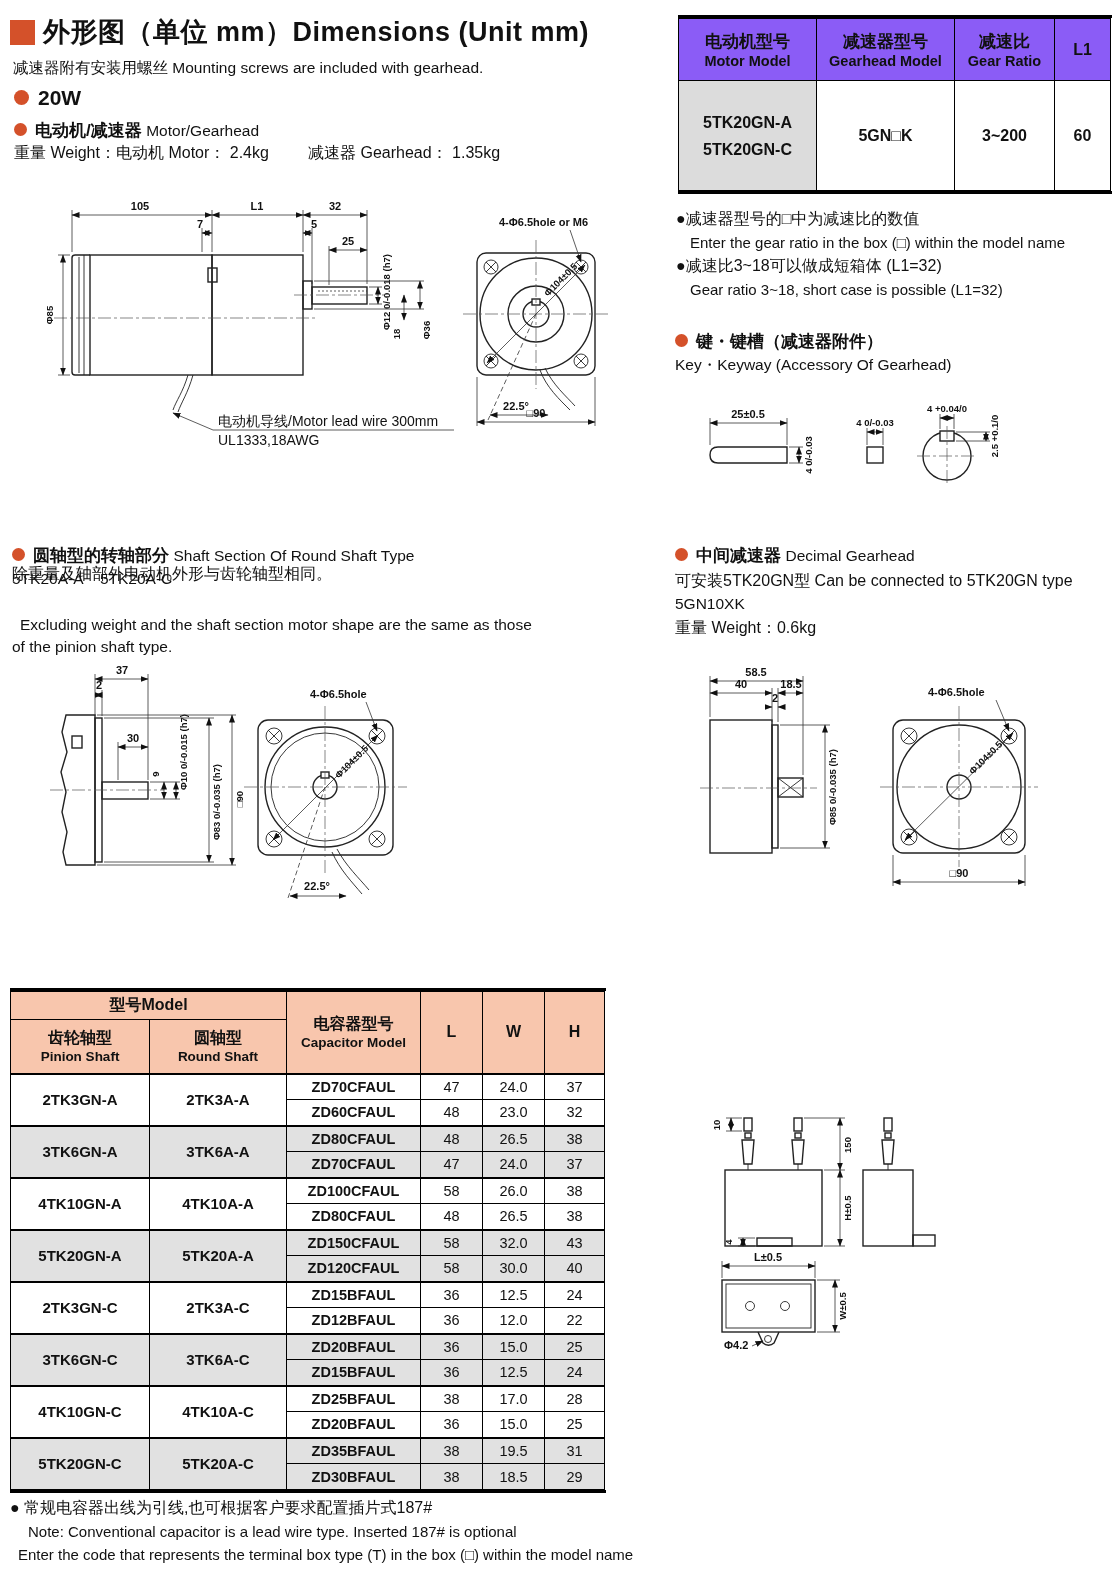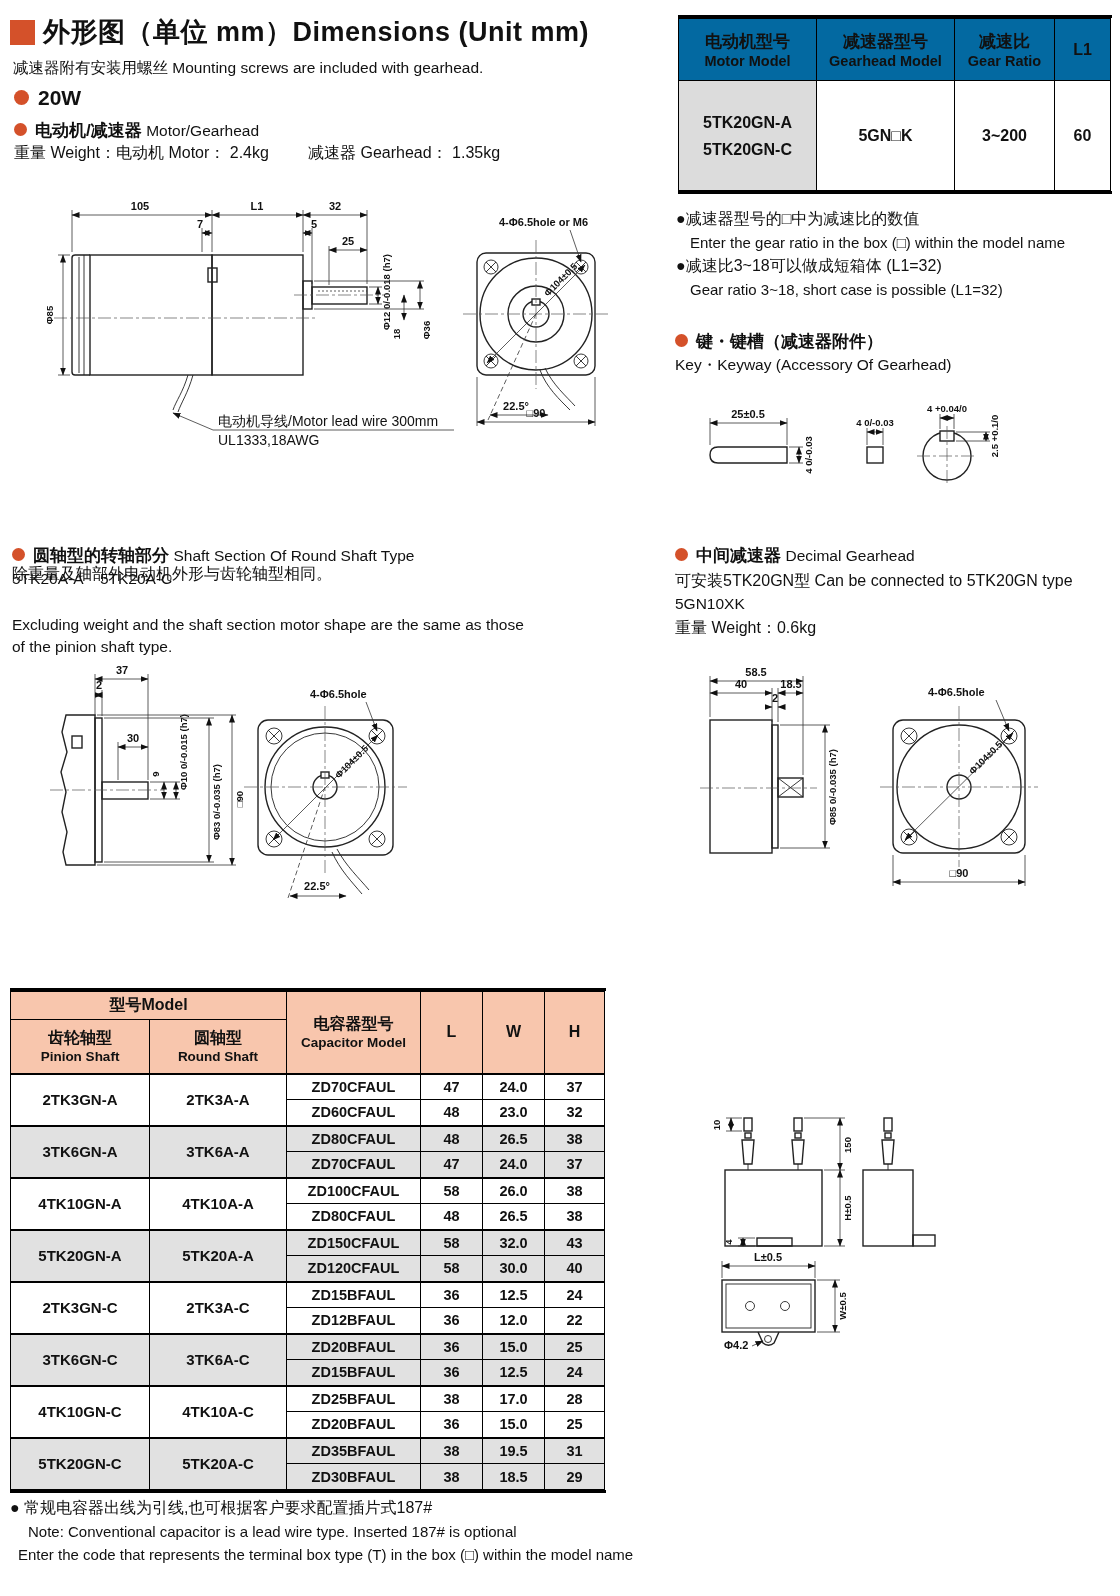--- a/index.html
+++ b/index.html
@@ -12,37 +12,37 @@
   .dot.sm { width:13px; height:13px; margin-right:8px; }
   .h1 { font-size:27px; font-weight:bold; letter-spacing:0.5px; white-space:nowrap; }
   .h2zh { font-size:17px; font-weight:bold; }
   .txt { font-size:15.5px; }
   .txt-zh { font-size:16px; }
   .pre { white-space:pre; }
   
   .twrap { border-top:3px solid #000; border-bottom:3px solid #000; }
   table { border-collapse:collapse; table-layout:fixed; }
   .mtable td, .mtable th { border:1px solid #000; text-align:center; vertical-align:middle; }
-  .mtable thead th { background:#0369a1; height:62px; }
+  .mtable thead th { background:#8b5cf6; height:62px; }
   .mtable .zh { font-size:17px; font-weight:bold; }
   .mtable .en { font-size:14.5px; font-weight:bold; }
   .mtable tbody td { height:110px; font-size:16px; font-weight:bold; }
   .mtable .model-cell { background:#dcdcdc; }
   .mtable .model-cell div { line-height:27px; }
   
   .ctable td, .ctable th { border:1px solid #000; text-align:center; vertical-align:middle; }
   .ctable thead th { background:#f8c6ad; }
   .ctable .zh { font-size:16px; font-weight:bold; }
   .ctable .en { font-size:13.5px; font-weight:bold; }
   .ctable tbody tr { height:26px; }
   .ctable tbody tr.shaded td { background:#e1e1e1; }
   .ctable tbody tr.group-start td { border-top:2px solid #000; }
   .ctable .model-cell { font-size:15px; font-weight:bold; }
   .ctable .cap-cell { font-size:14.5px; font-weight:bold; }
-  .ctable .num-cell { font-size:14.5px; font-weight:bold; }
+  .ctable .num-cell { font-size:14.5px; font-weight:normal; }
   
   .note-zh { font-size:16px; line-height:24px; white-space:nowrap; }
   .note-en { font-size:15px; line-height:23px; padding-left:14px; white-space:nowrap; }
   
   svg { overflow:visible; }
   .ol { stroke:#222; stroke-width:1.4; fill:none; }
   .olf { stroke:#222; stroke-width:1.4; fill:#fff; }
   .tl { stroke:#222; stroke-width:0.9; fill:none; }
   .dl { stroke:#333; stroke-width:0.8; fill:none; }
   .cl { stroke:#555; stroke-width:0.7; fill:none; stroke-dasharray:13 3 3 3; }
@@ -254,21 +254,21 @@
     <line class="dl" x1="455" y1="240" x2="573" y2="240" marker-start="url(#arr)" marker-end="url(#arr)"></line>
     <text class="dt" x="514" y="235" text-anchor="middle">□90</text>
   </svg>
 
   <div class="abs" style="left:12px; top:544px;">
     <span class="dot sm"></span><span class="h2zh">圆轴型的转轴部分</span>
     <span class="txt">Shaft Section Of Round Shaft Type</span>
   </div>
   <div class="abs txt pre" style="left:12px; top:570px;">5TK20A-A    5TK20A-C</div>
   <div class="abs txt-zh" style="left:12px; top:564px;">除重量及轴部外电动机外形与齿轮轴型相同。</div>
-  <div class="abs txt" style="left:12px; top:616px;">Excluding weight and the shaft section motor shape are the same as those</div>
+  <div class="abs txt" style="left:20px; top:616px;">Excluding weight and the shaft section motor shape are the same as those</div>
   <div class="abs txt" style="left:12px; top:638px;">of the pinion shaft type.</div>
 
   <svg class="abs" style="left:22px; top:652px;" width="640" height="258">
     <path class="ol" d="M73,63 H44 L40,80 L45,100 L39,120 L44,140 L40,160 L45,180 L41,200 L44,213 H73 Z"></path>
     <rect class="ol" x="50" y="84" width="10" height="12"></rect>
     <rect class="ol" x="73" y="66" width="7" height="144"></rect>
     <rect class="ol" x="80" y="130" width="46" height="17"></rect>
     <line class="cl" x1="28" y1="138" x2="142" y2="138"></line>
     <line class="dl" x1="73" y1="64" x2="73" y2="22"></line>
     <line class="dl" x1="126" y1="128" x2="126" y2="22"></line>

